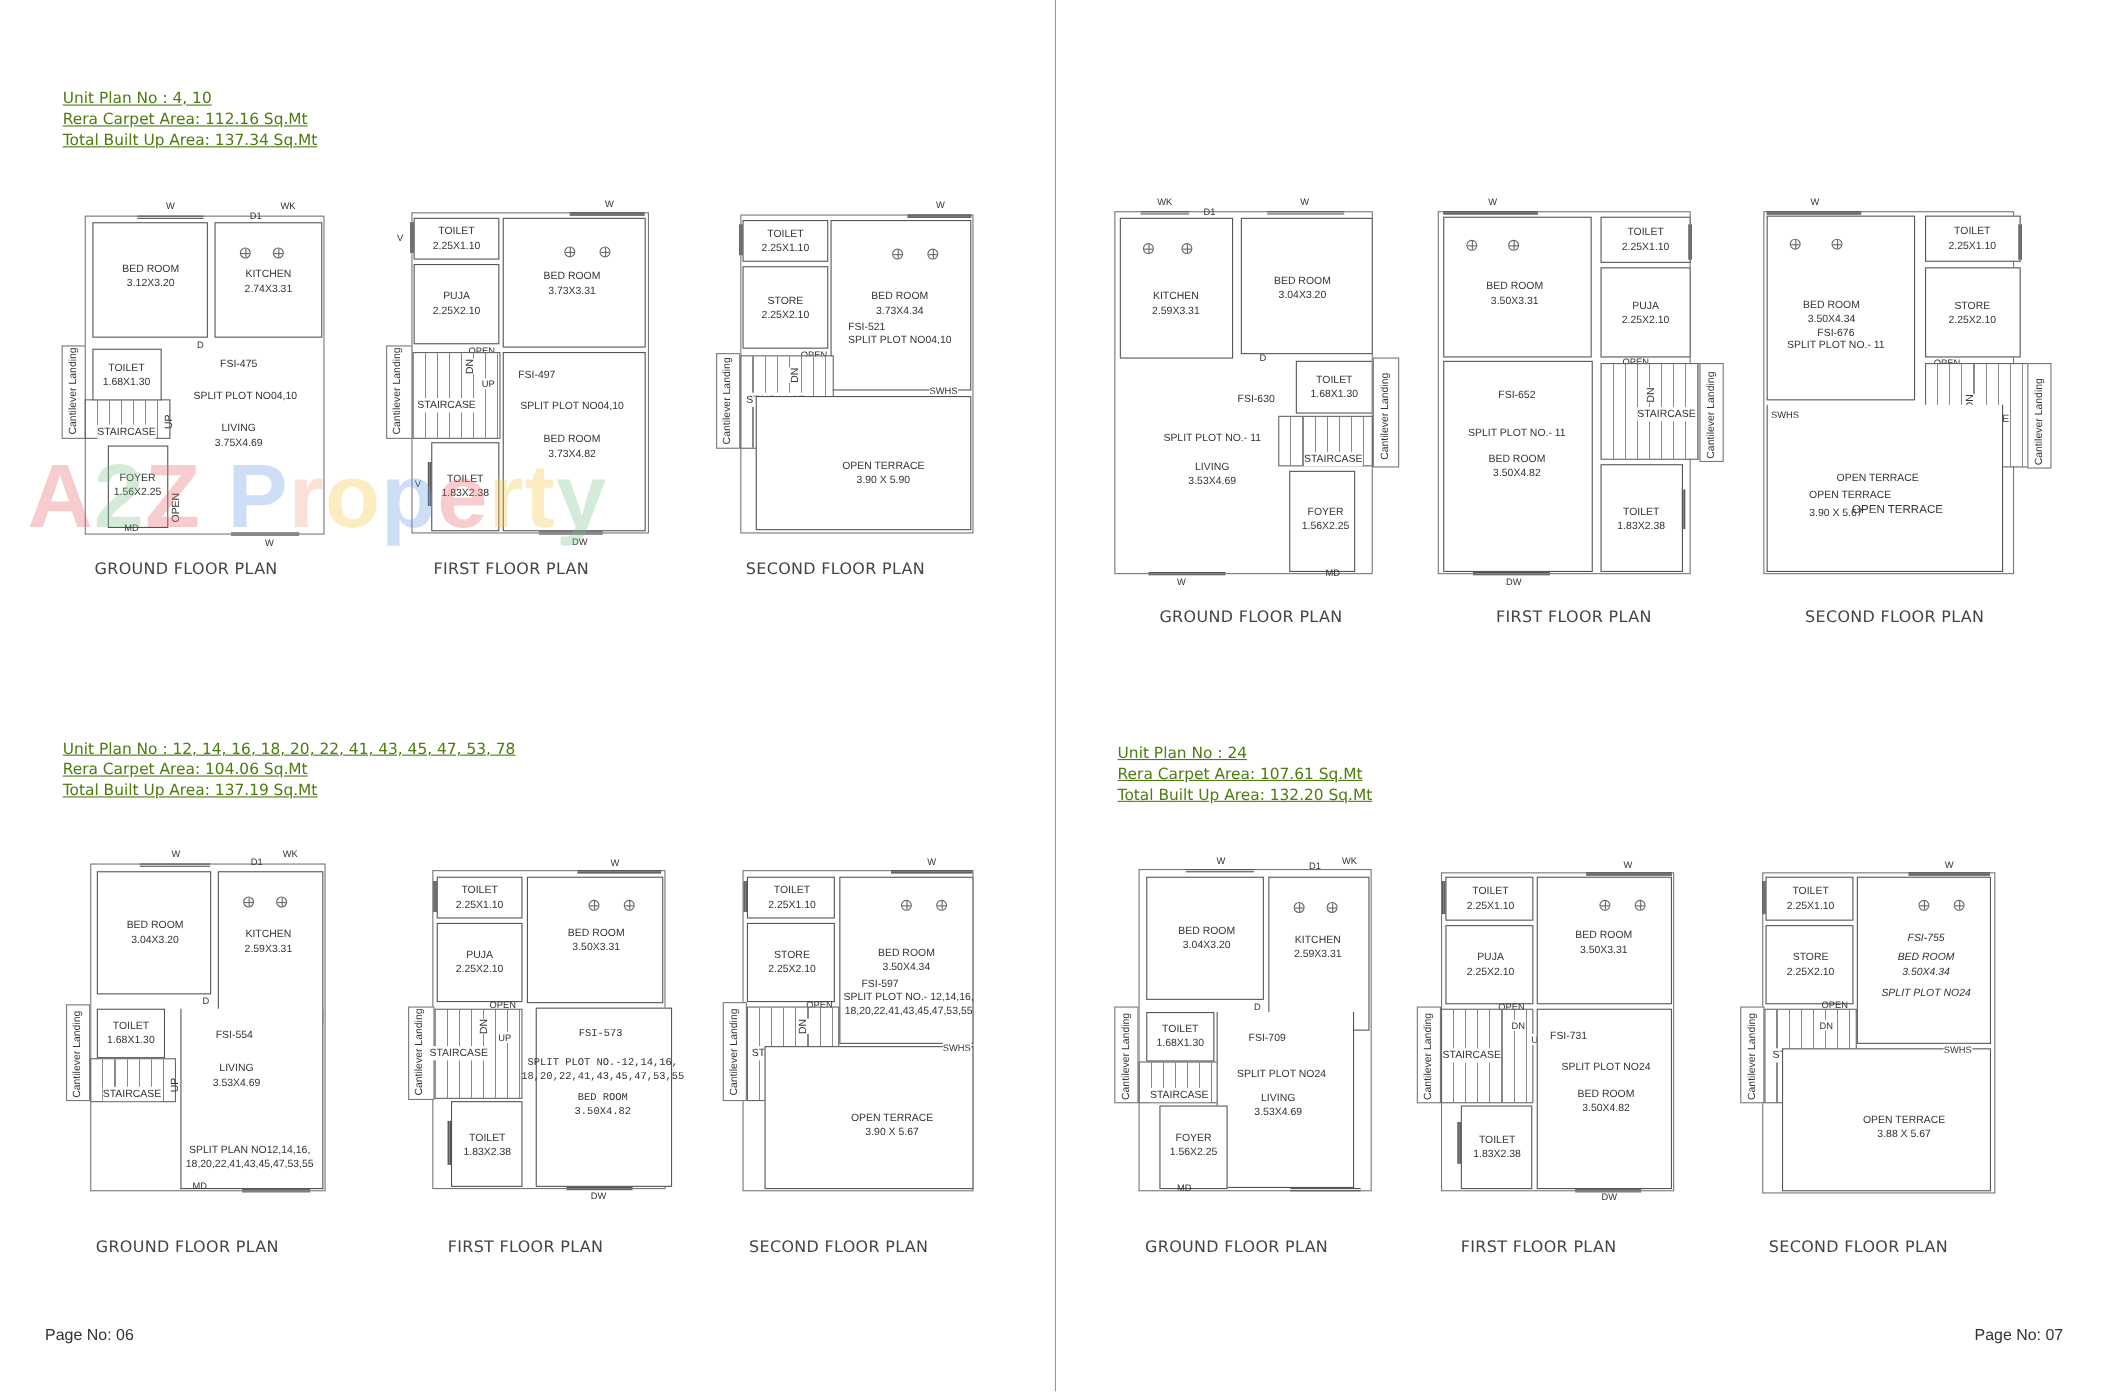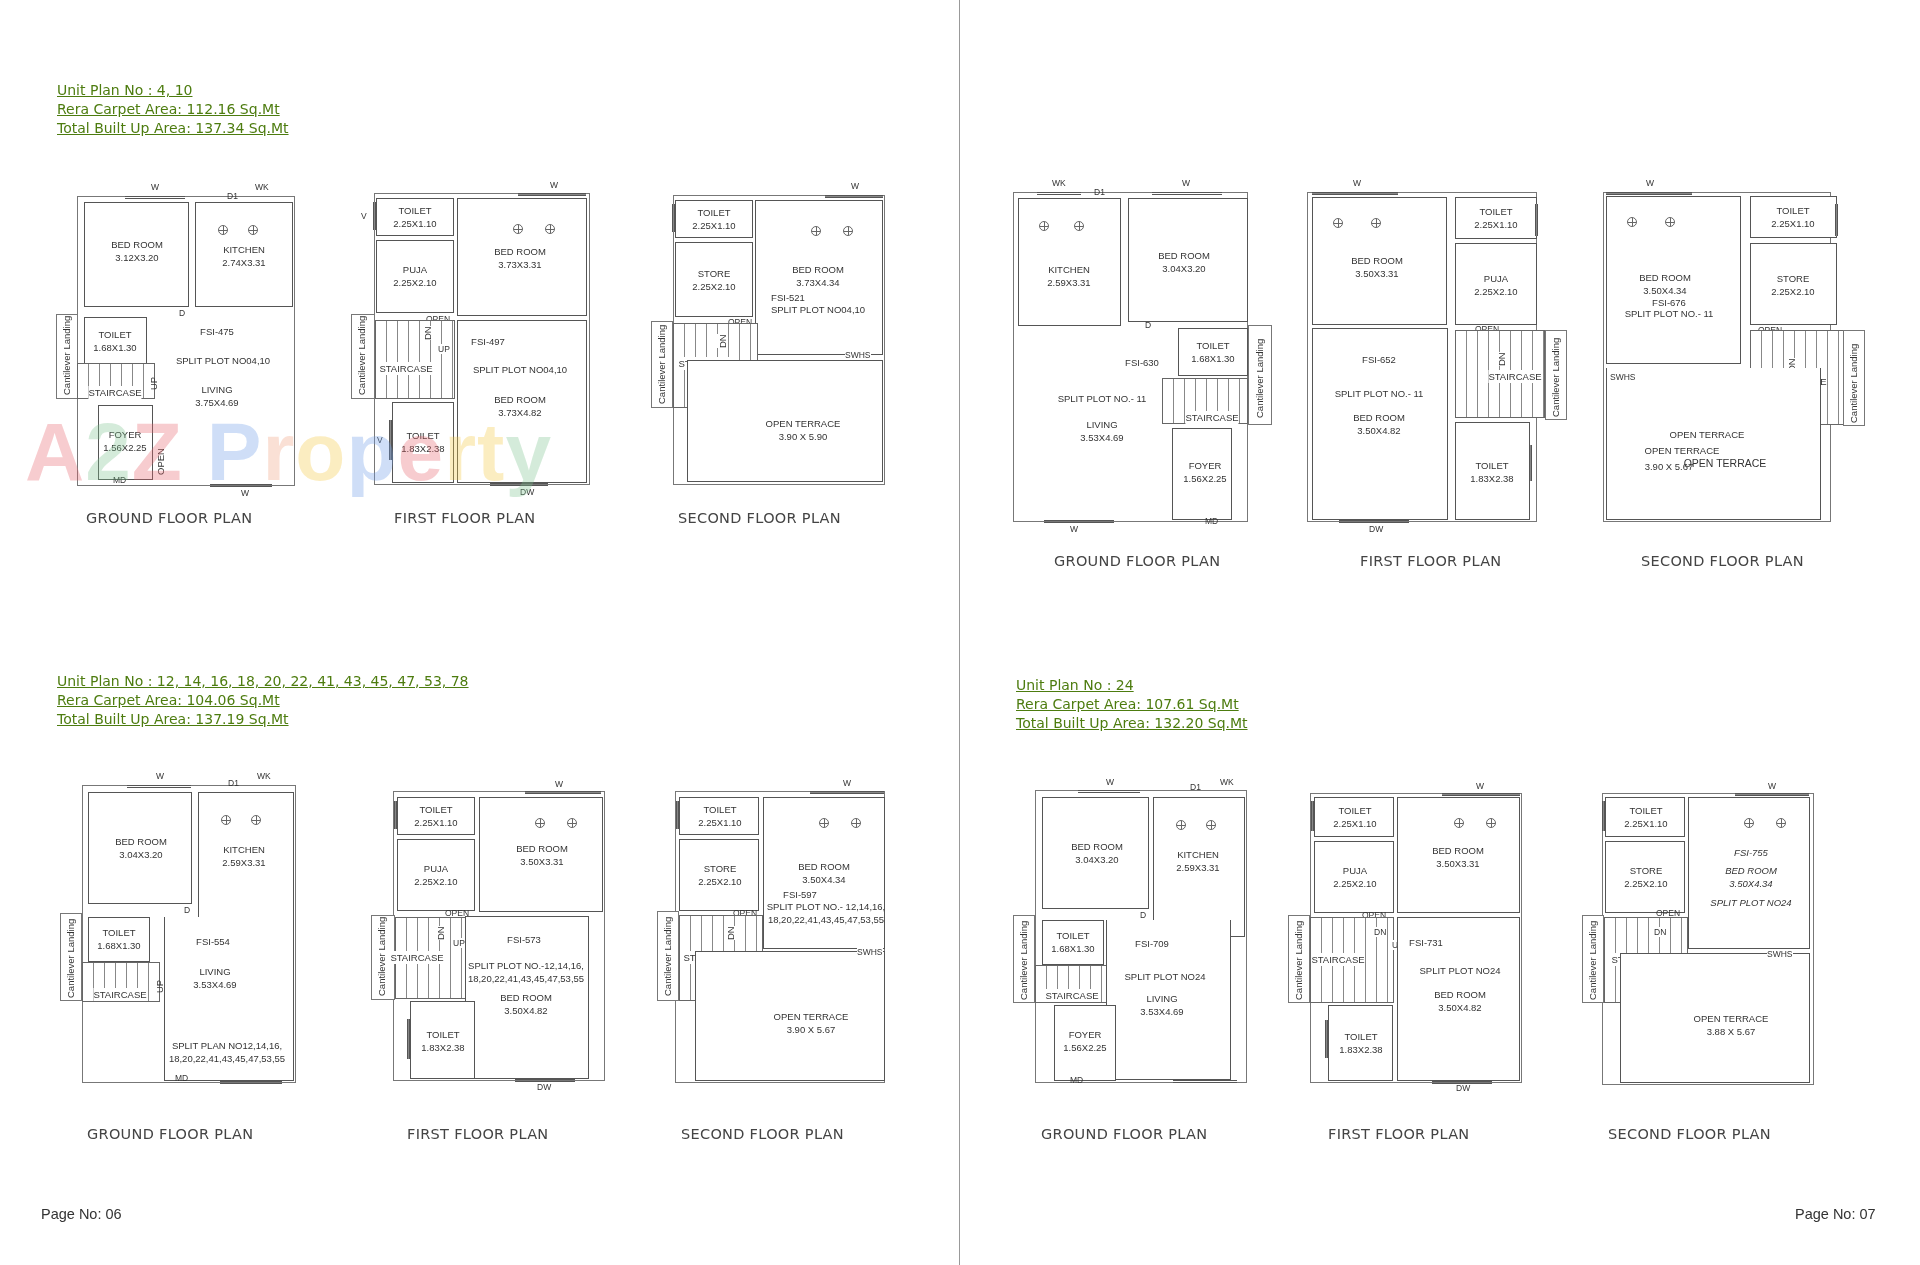--- a/index.html
+++ b/index.html
@@ -203,21 +203,21 @@
       <div class="rlabel" style="left:62px;top:44px;"><span>BED ROOM</span><br><span>3.50X3.31</span></div>
     </div>
     <div class="wlabel" style="left:80px;top:133px;">OPEN</div>
     <div class="cant" style="left:6px;top:140px;width:24px;height:85px;">
       <div class="vlabel" style="left:4px;top:80px;">Cantilever Landing</div>
     </div>
     <div class="stairs" style="left:30px;top:142px;width:80px;height:82px;"></div>
     <div class="rlabel" style="left:52px;top:176px;background:#fff;">STAIRCASE</div>
     <div class="vlabel" style="left:70px;top:165px;background:#fff;">DN</div>
     <div class="wlabel" style="left:88px;top:163px;background:#fff;">UP</div>
-    <div class="room" style="left:100px;top:141px;width:124px;height:163px;">
+    <div class="room" style="left:122px;top:141px;width:124px;height:163px;font-family:Liberation Mono, monospace;">
       <div class="rlabel" style="left:58px;top:16px;">FSI-573</div>
       <div class="rlabel" style="left:60px;top:42px;"><span>SPLIT PLOT NO.-12,14,16,</span><br><span>18,20,22,41,43,45,47,53,55</span></div>
       <div class="rlabel" style="left:60px;top:74px;"><span>BED ROOM</span><br><span>3.50X4.82</span></div>
     </div>
     <div class="room" style="left:45px;top:226px;width:65px;height:78px;">
       <div class="rlabel" style="left:32px;top:26px;"><span>TOILET</span><br><span>1.83X2.38</span></div>
     </div>
     <div class="winv" style="left:42px;top:244px;height:40px;"></div>
     <div class="win" style="left:160px;top:16px;width:76px;background:#888;"></div>
     <div class="wlabel" style="left:190px;top:4px;">W</div>

